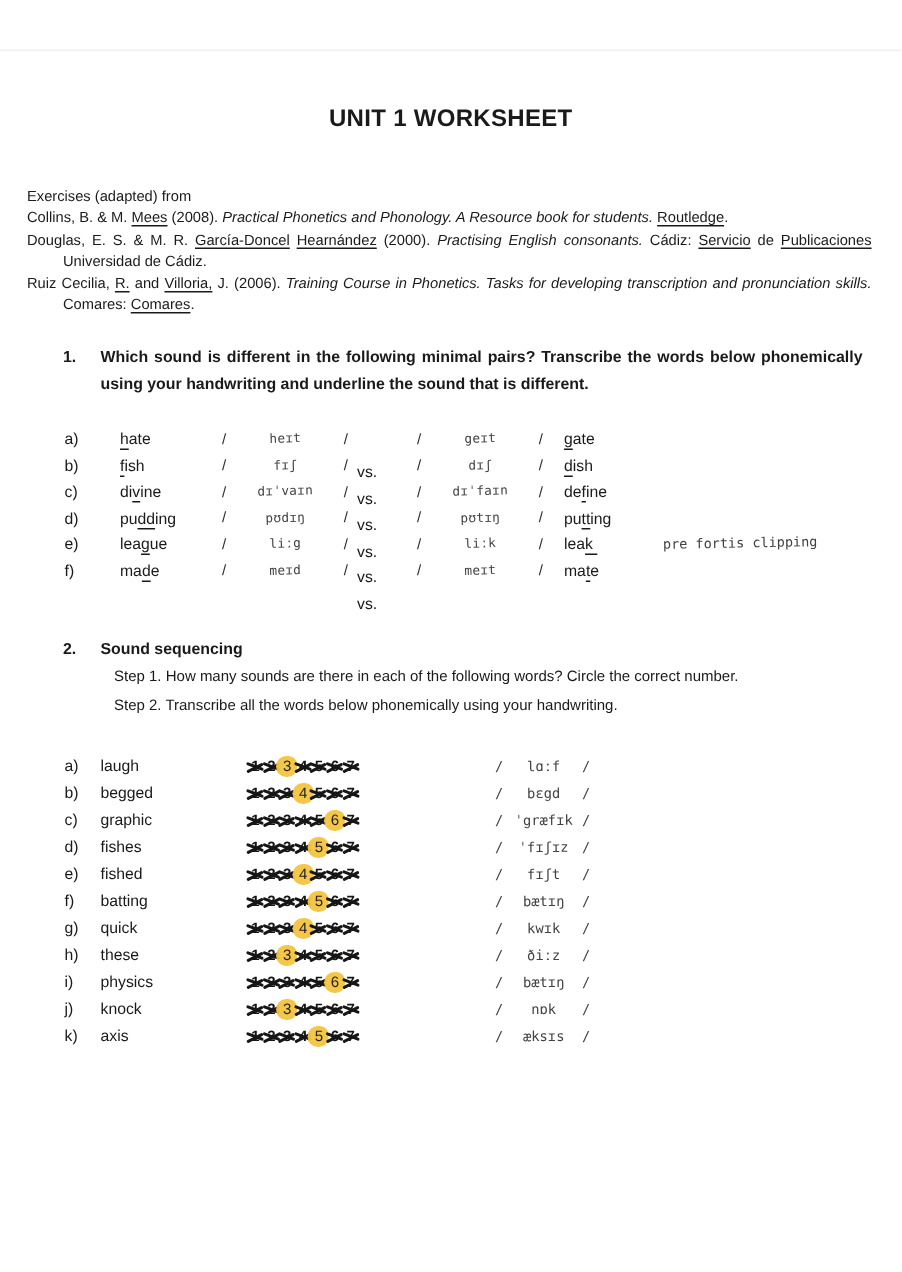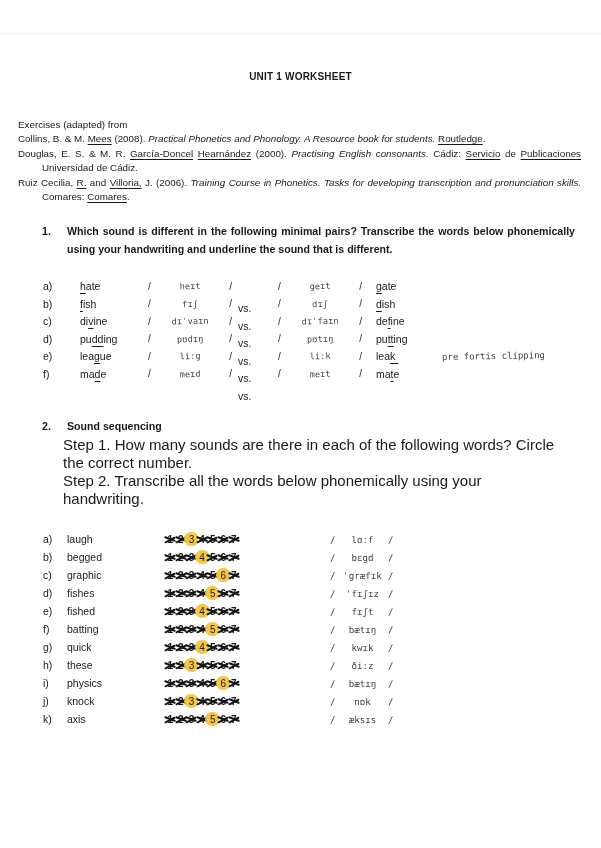--- a/index.html
+++ b/index.html
@@ -1,21 +1,21 @@
 <!DOCTYPE html>
 <html><head>
 <meta charset="utf-8">
 <style>
   * { margin:0; padding:0; box-sizing:border-box; }
   html,body { background:#ffffff; }
   .page { position:relative; width:601px; height:848px; background:#ffffff;
           font-family:"Liberation Sans", sans-serif; color:#1a1a1a; overflow:hidden; }
   .top-line { position:absolute; top:33px; left:0; width:100%; height:1px; background:#efefef; }
 
-  .title { margin-top:71px; text-align:center; font-size:10px; font-weight:bold; letter-spacing:0.2px; }
+  .title { margin-top:71px; text-align:center; font-size:16px; font-weight:bold; letter-spacing:0.2px; }
 
   .refs { margin-top:36px; padding:0 20px 0 18px; font-size:9.8px; line-height:14.4px; }
   .ref-entry { text-align:justify; padding-left:24px; text-indent:-24px; }
   .it { font-style:italic; }
   .sq { text-decoration-line:underline; text-decoration-style:wavy;
         text-decoration-color:#cc4433; text-decoration-thickness:1px; text-underline-offset:2px;text-decoration:underline; }
 
   .ex-head { display:flex; padding-left:42px; padding-right:26px; font-weight:bold;
              font-size:10.6px; line-height:18px; }
   .ex-num { width:25px; flex:none; }
@@ -31,21 +31,21 @@
   .c-trans { width:84px; flex:none; display:flex; justify-content:space-between; align-items:center; }
   .c-trans .mid { flex:1; text-align:center; }
   .c-vs { width:46px; flex:none; padding-left:6px;margin-top:44px; }
   .slash { font-size:10px; color:#2c2c2c; }
 
   .hw { font-family:"DejaVu Sans Mono", monospace; color:#424242; }
   .hw1 { font-size:8.5px; display:inline-block; transform:rotate(-1.5deg); letter-spacing:0.2px; }
   .note-hw { font-size:9px; margin-left:6px; display:inline-block; transform:rotate(-1deg); white-space:nowrap; }
 
   .ex2 { margin-top:35px; }
-  .steps { padding-left:63px; padding-right:40px; font-size:15px; line-height:17.5px; margin-top:1px; }
+  .steps { padding-left:63px; padding-right:40px; font-size:10px; line-height:17.5px; margin-top:1px;margin-left:13px; }
   .ex2-table { margin-top:23px; }
   .ex2-row { display:flex; align-items:center; height:18px; padding-left:43px; font-size:10.5px; }
   .c2-letter { width:24px; flex:none; }
   .c2-word { width:98px; flex:none; }
   .c2-nums { width:79px; flex:none; display:flex; }
   .num { width:10.6px; text-align:center; font-size:10px; position:relative; z-index:0; }
   .num.crossed { font-weight:700; color:#161616; }
   .num.crossed::before { content:""; position:absolute; left:-1px; top:46%; width:12px; height:2.1px;
                          background:#161616; transform:rotate(-27deg); border-radius:2px; }
   .num.crossed::after  { content:""; position:absolute; left:-1px; top:38%; width:12px; height:1.9px;

